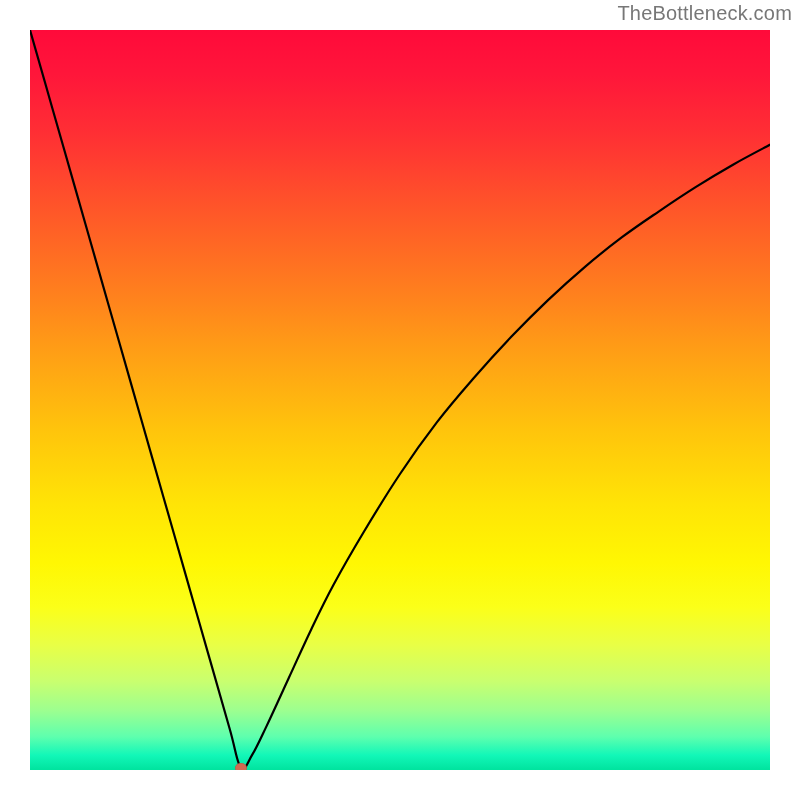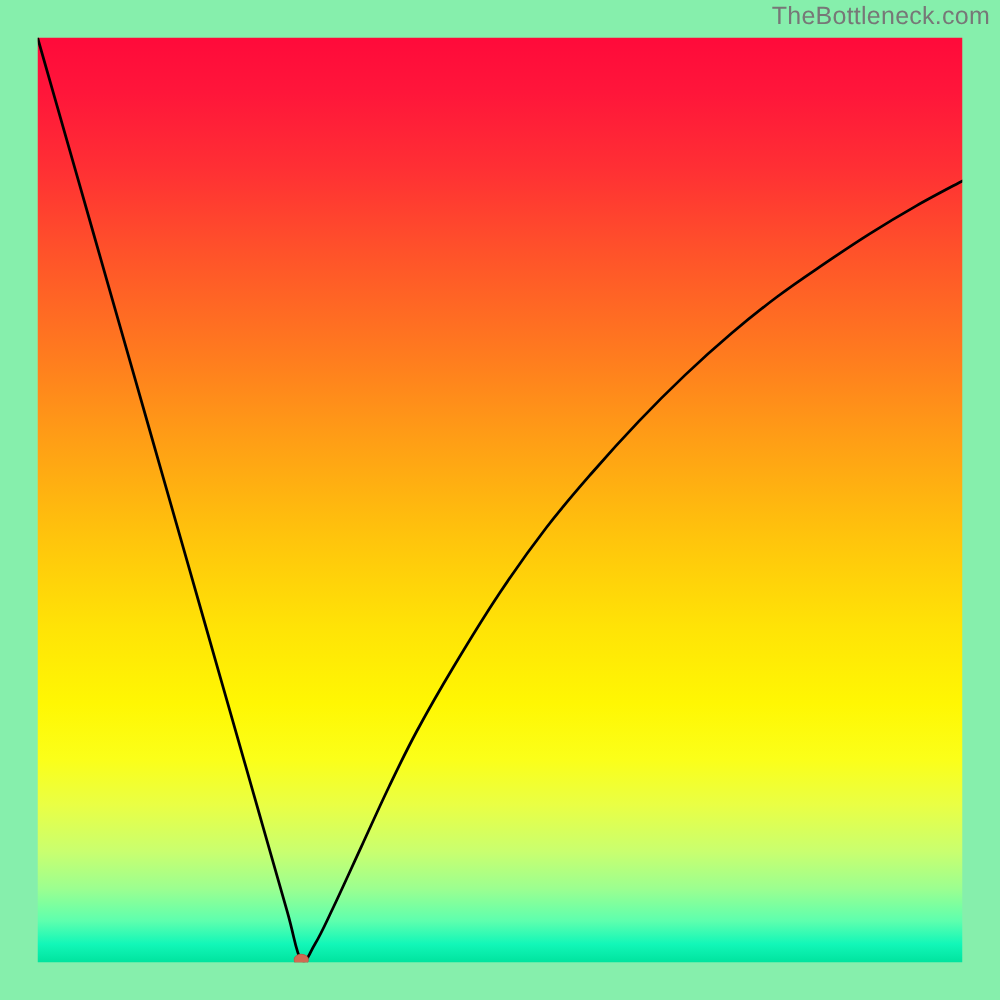--- a/index.html
+++ b/index.html
@@ -8,21 +8,21 @@
     width: 800px;
     height: 800px;
     overflow: hidden;
     background: #000;
     font-family: Arial, Helvetica, sans-serif;
   }
   .frame {
     position: relative;
     width: 800px;
     height: 800px;
-    background: #86efac;
+    background: #ffffff;
   }
   .watermark {
     position: absolute;
     top: 2px;
     right: 8px;
     color: #777;
     font-size: 20px;
     font-weight: 500;
     letter-spacing: 0.2px;
     z-index: 10;

